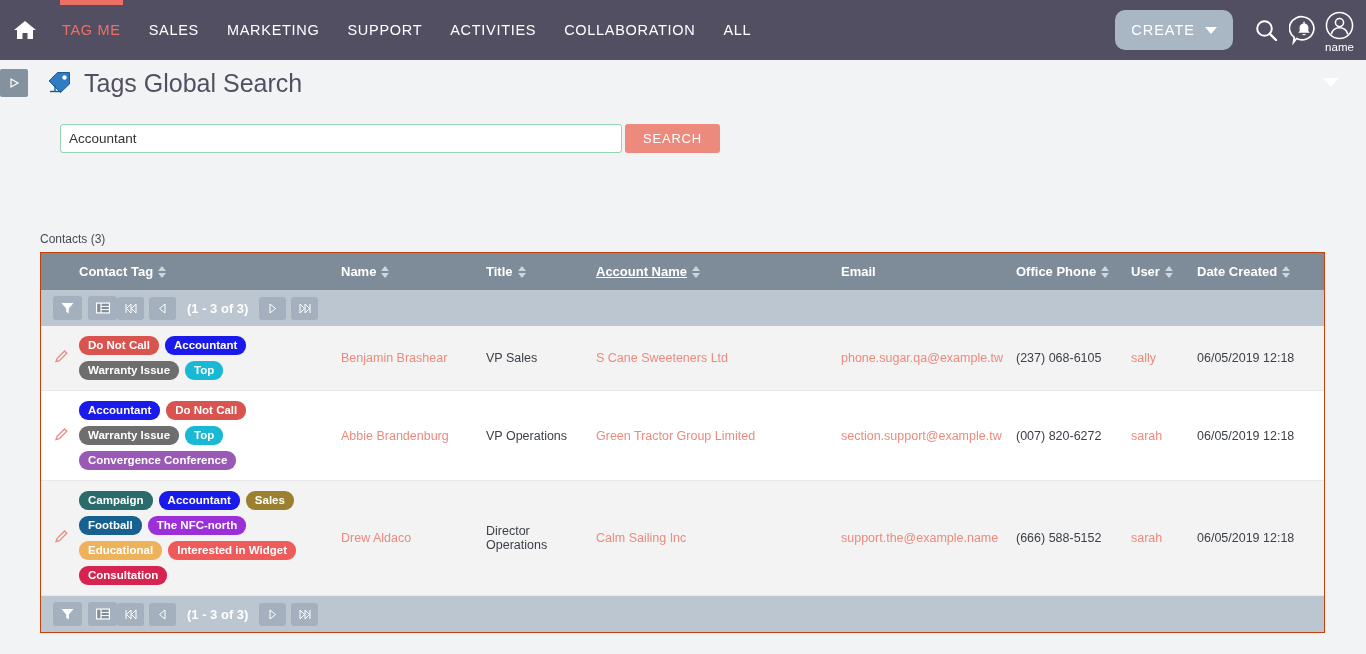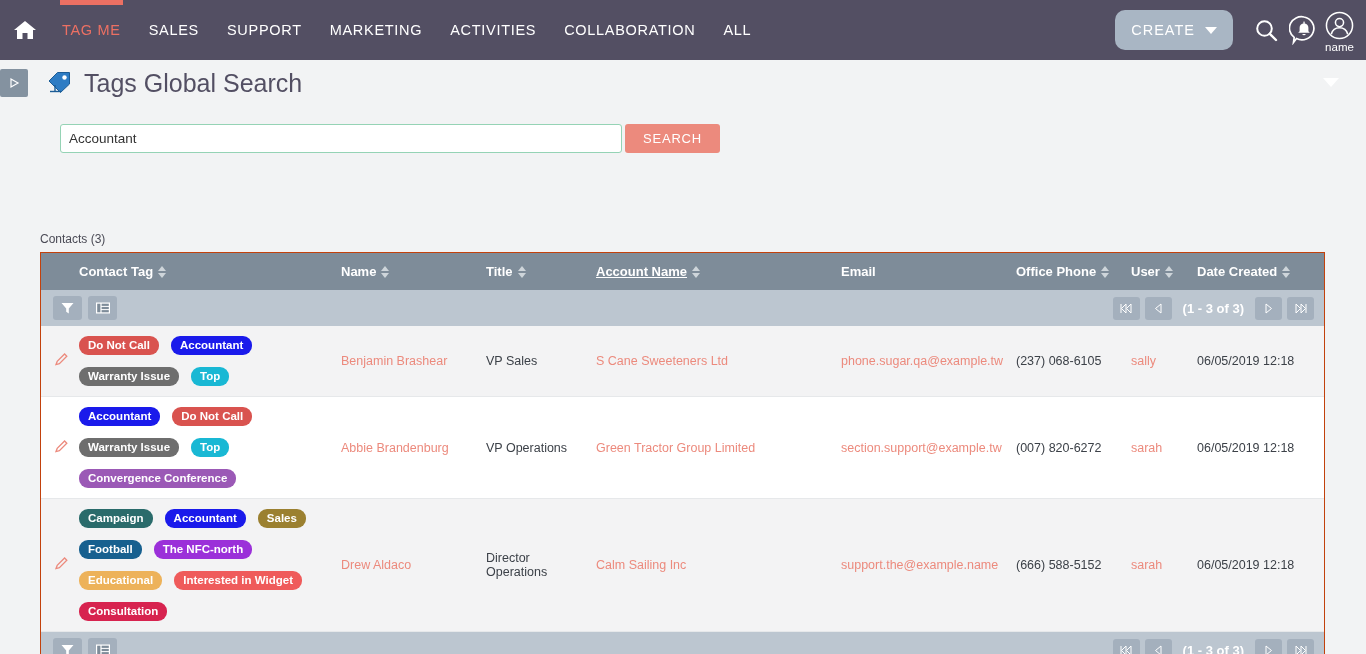--- a/index.html
+++ b/index.html
@@ -197,21 +197,20 @@
   .th-underline { text-decoration: underline; }
 
   .toolbar-row td {
     background: #bcc6d0;
     padding: 6px 0 6px 0;
     height: 35px;
   }
   .toolbar-inner {
     display: flex;
     align-items: center;
-    justify-content: space-between;
     padding: 0 10px 0 12px;
   }
   .tb-left { display: flex; gap: 6px; }
   .tb-btn {
     width: 29px; height: 24px;
     background: #a4b0bd;
     border-radius: 3px;
     display: flex; align-items: center; justify-content: center;
     cursor: pointer;
   }
@@ -236,21 +235,21 @@
     font-size: 12.5px;
     vertical-align: middle;
     border-bottom: 1px solid #e6e8ea;
   }
   tr.row-alt td { background: #f3f3f4; }
   tr.row-plain td { background: #ffffff; }
 
   td.edit-cell { width: 28px; padding-left: 10px !important; padding-right: 0 !important; text-align: center; }
   .pencil { cursor: pointer; display: inline-block; }
 
-  .tagbox { display: flex; flex-wrap: wrap; gap: 12px; max-width: 232px; align-items: flex-end; }
+  .tagbox { display: flex; flex-wrap: wrap; gap: 6px; max-width: 232px; align-items: flex-end; }
   .tag {
     display: inline-block;
     color: #ffffff;
     font-size: 11.5px;
     font-weight: bold;
     border-radius: 9px;
     padding: 3px 9px 4px 9px;
     white-space: nowrap;
     cursor: pointer;
   }
@@ -281,24 +280,24 @@
     </svg>
   </div>
   <div class="nav-items">
     <div class="nav-item active">
         <span>TAG ME</span>
       </div>
     <div class="nav-item">
         <span>SALES</span>
       </div>
     <div class="nav-item">
-        <span>SUPPORT</span>
+        <span>MARKETING</span>
       </div>
     <div class="nav-item">
-        <span>MARKETING</span>
+        <span>SUPPORT</span>
       </div>
     <div class="nav-item">
         <span>ACTIVITIES</span>
       </div>
     <div class="nav-item">
         <span>COLLABORATION</span>
       </div>
     <div class="nav-item">
         <span>ALL</span>
       </div>

